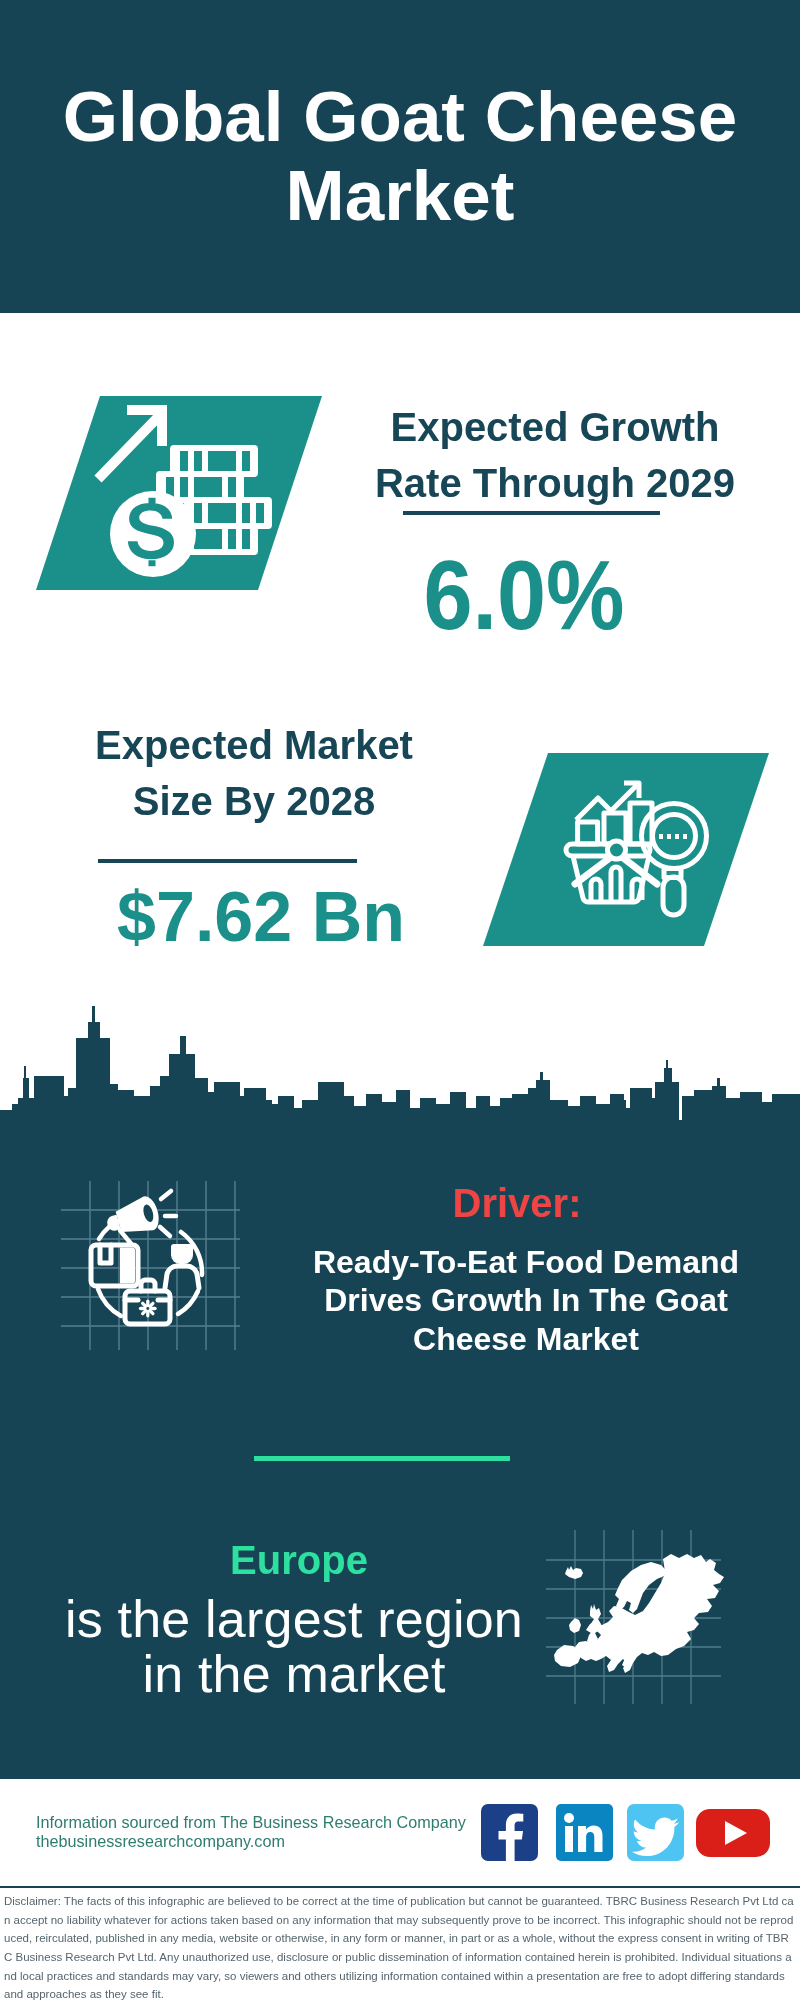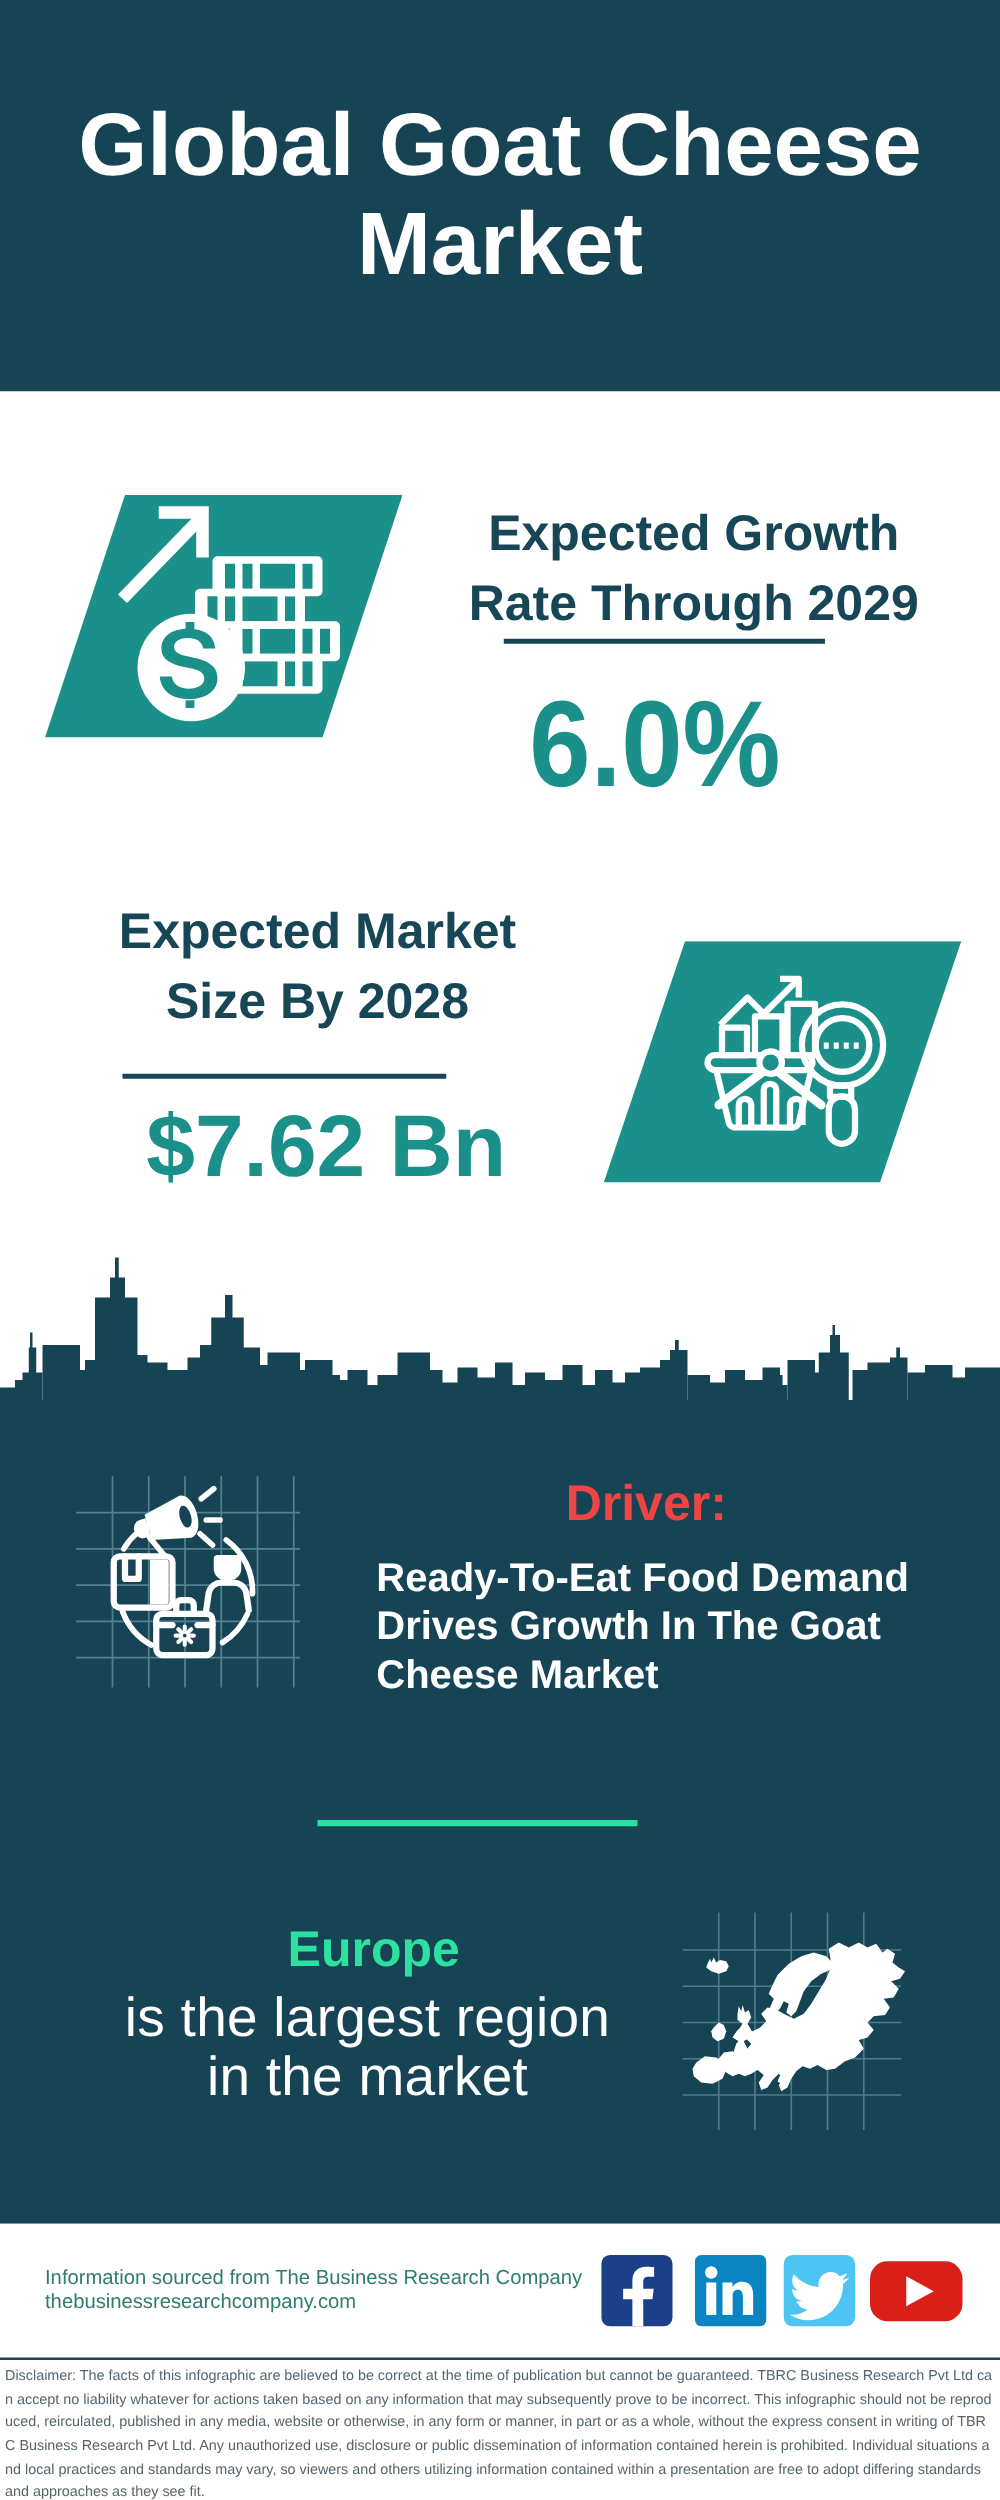--- a/index.html
+++ b/index.html
@@ -14,26 +14,26 @@
   .para2{position:absolute;left:483px;top:753px;width:286px;height:193px;}
 
   .stat-label{position:absolute;color:#174656;font-size:40px;font-weight:bold;line-height:1.39;text-align:center;}
   .stat-rule{position:absolute;height:4px;background:#174656;}
   .stat-value{position:absolute;color:#1b908a;font-weight:bold;text-align:center;}
 
   .lower{position:absolute;left:0;top:1120px;width:800px;height:659px;background:#164454;}
   .skyline{position:absolute;left:0;top:1005px;width:800px;height:145px;}
 
   .driver-head{position:absolute;color:#ef4444;font-size:40px;font-weight:bold;text-align:center;}
-  .driver-text{position:absolute;color:#ffffff;font-size:32px;font-weight:bold;line-height:1.2;}
+  .driver-text{position:absolute;color:#ffffff;font-size:32px;font-weight:bold;line-height:1.2;text-align:center;}
   .mint-rule{position:absolute;height:5px;background:#2ee0a0;}
   .driver-icon{position:absolute;left:55px;top:1175px;width:190px;height:180px;}
 
   .region-name{position:absolute;color:#2ee0a0;font-size:40px;font-weight:bold;text-align:center;}
-  .region-text{position:absolute;color:#ffffff;font-size:44px;line-height:1.06;text-align:center;letter-spacing:0.2px;}
+  .region-text{position:absolute;color:#ffffff;font-size:52px;line-height:1.06;text-align:center;letter-spacing:0.2px;}
   .europe-icon{position:absolute;left:545px;top:1515px;width:190px;height:195px;}
 
   .footer{position:absolute;left:0;top:1779px;width:800px;height:109px;background:#ffffff;}
   .src1{position:absolute;left:36px;top:1813px;color:#2e7d6e;font-size:16.2px;text-align:center;}
   .src2{position:absolute;left:36px;top:1832px;color:#2e7d6e;font-size:16.2px;text-align:center;}
   .social{position:absolute;left:481px;top:1804px;width:290px;height:58px;}
   .disc-rule{position:absolute;left:0;top:1886px;width:800px;height:2px;background:#164454;}
   .disclaimer{position:absolute;left:4px;top:1892px;width:790px;color:#55656e;font-size:11.5px;line-height:1.62;word-break:break-all;}
 </style>
 </head>

